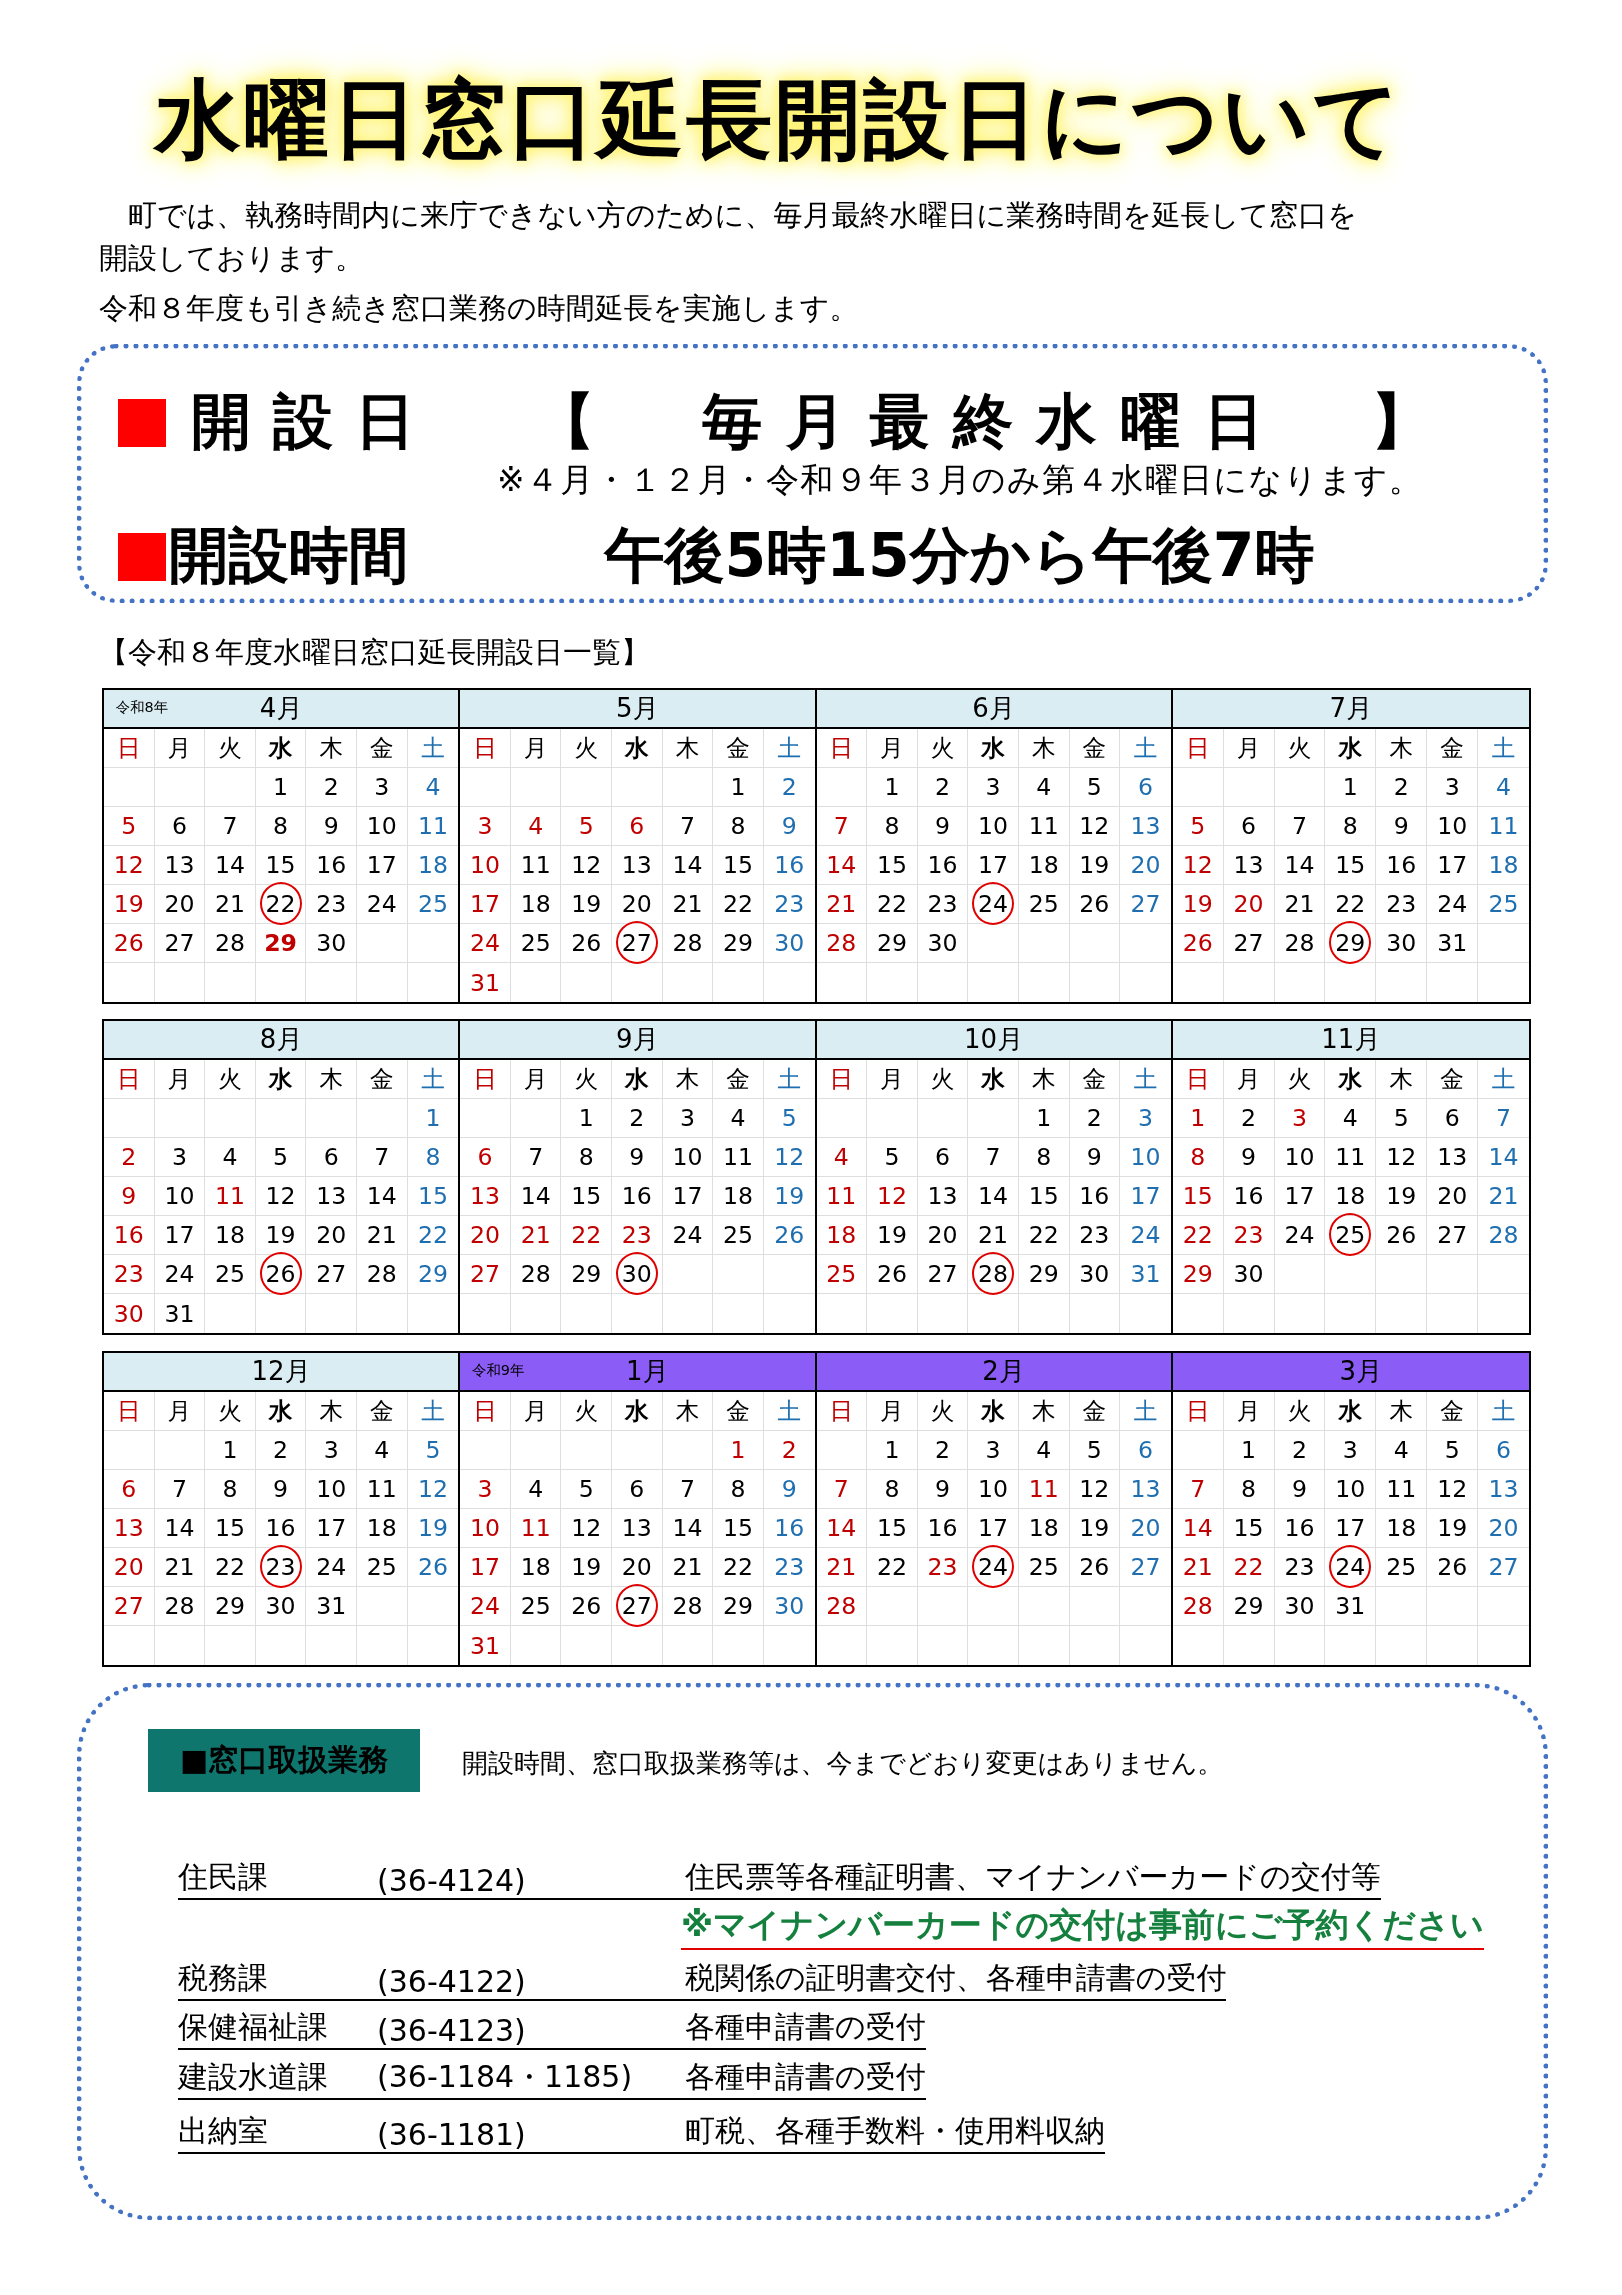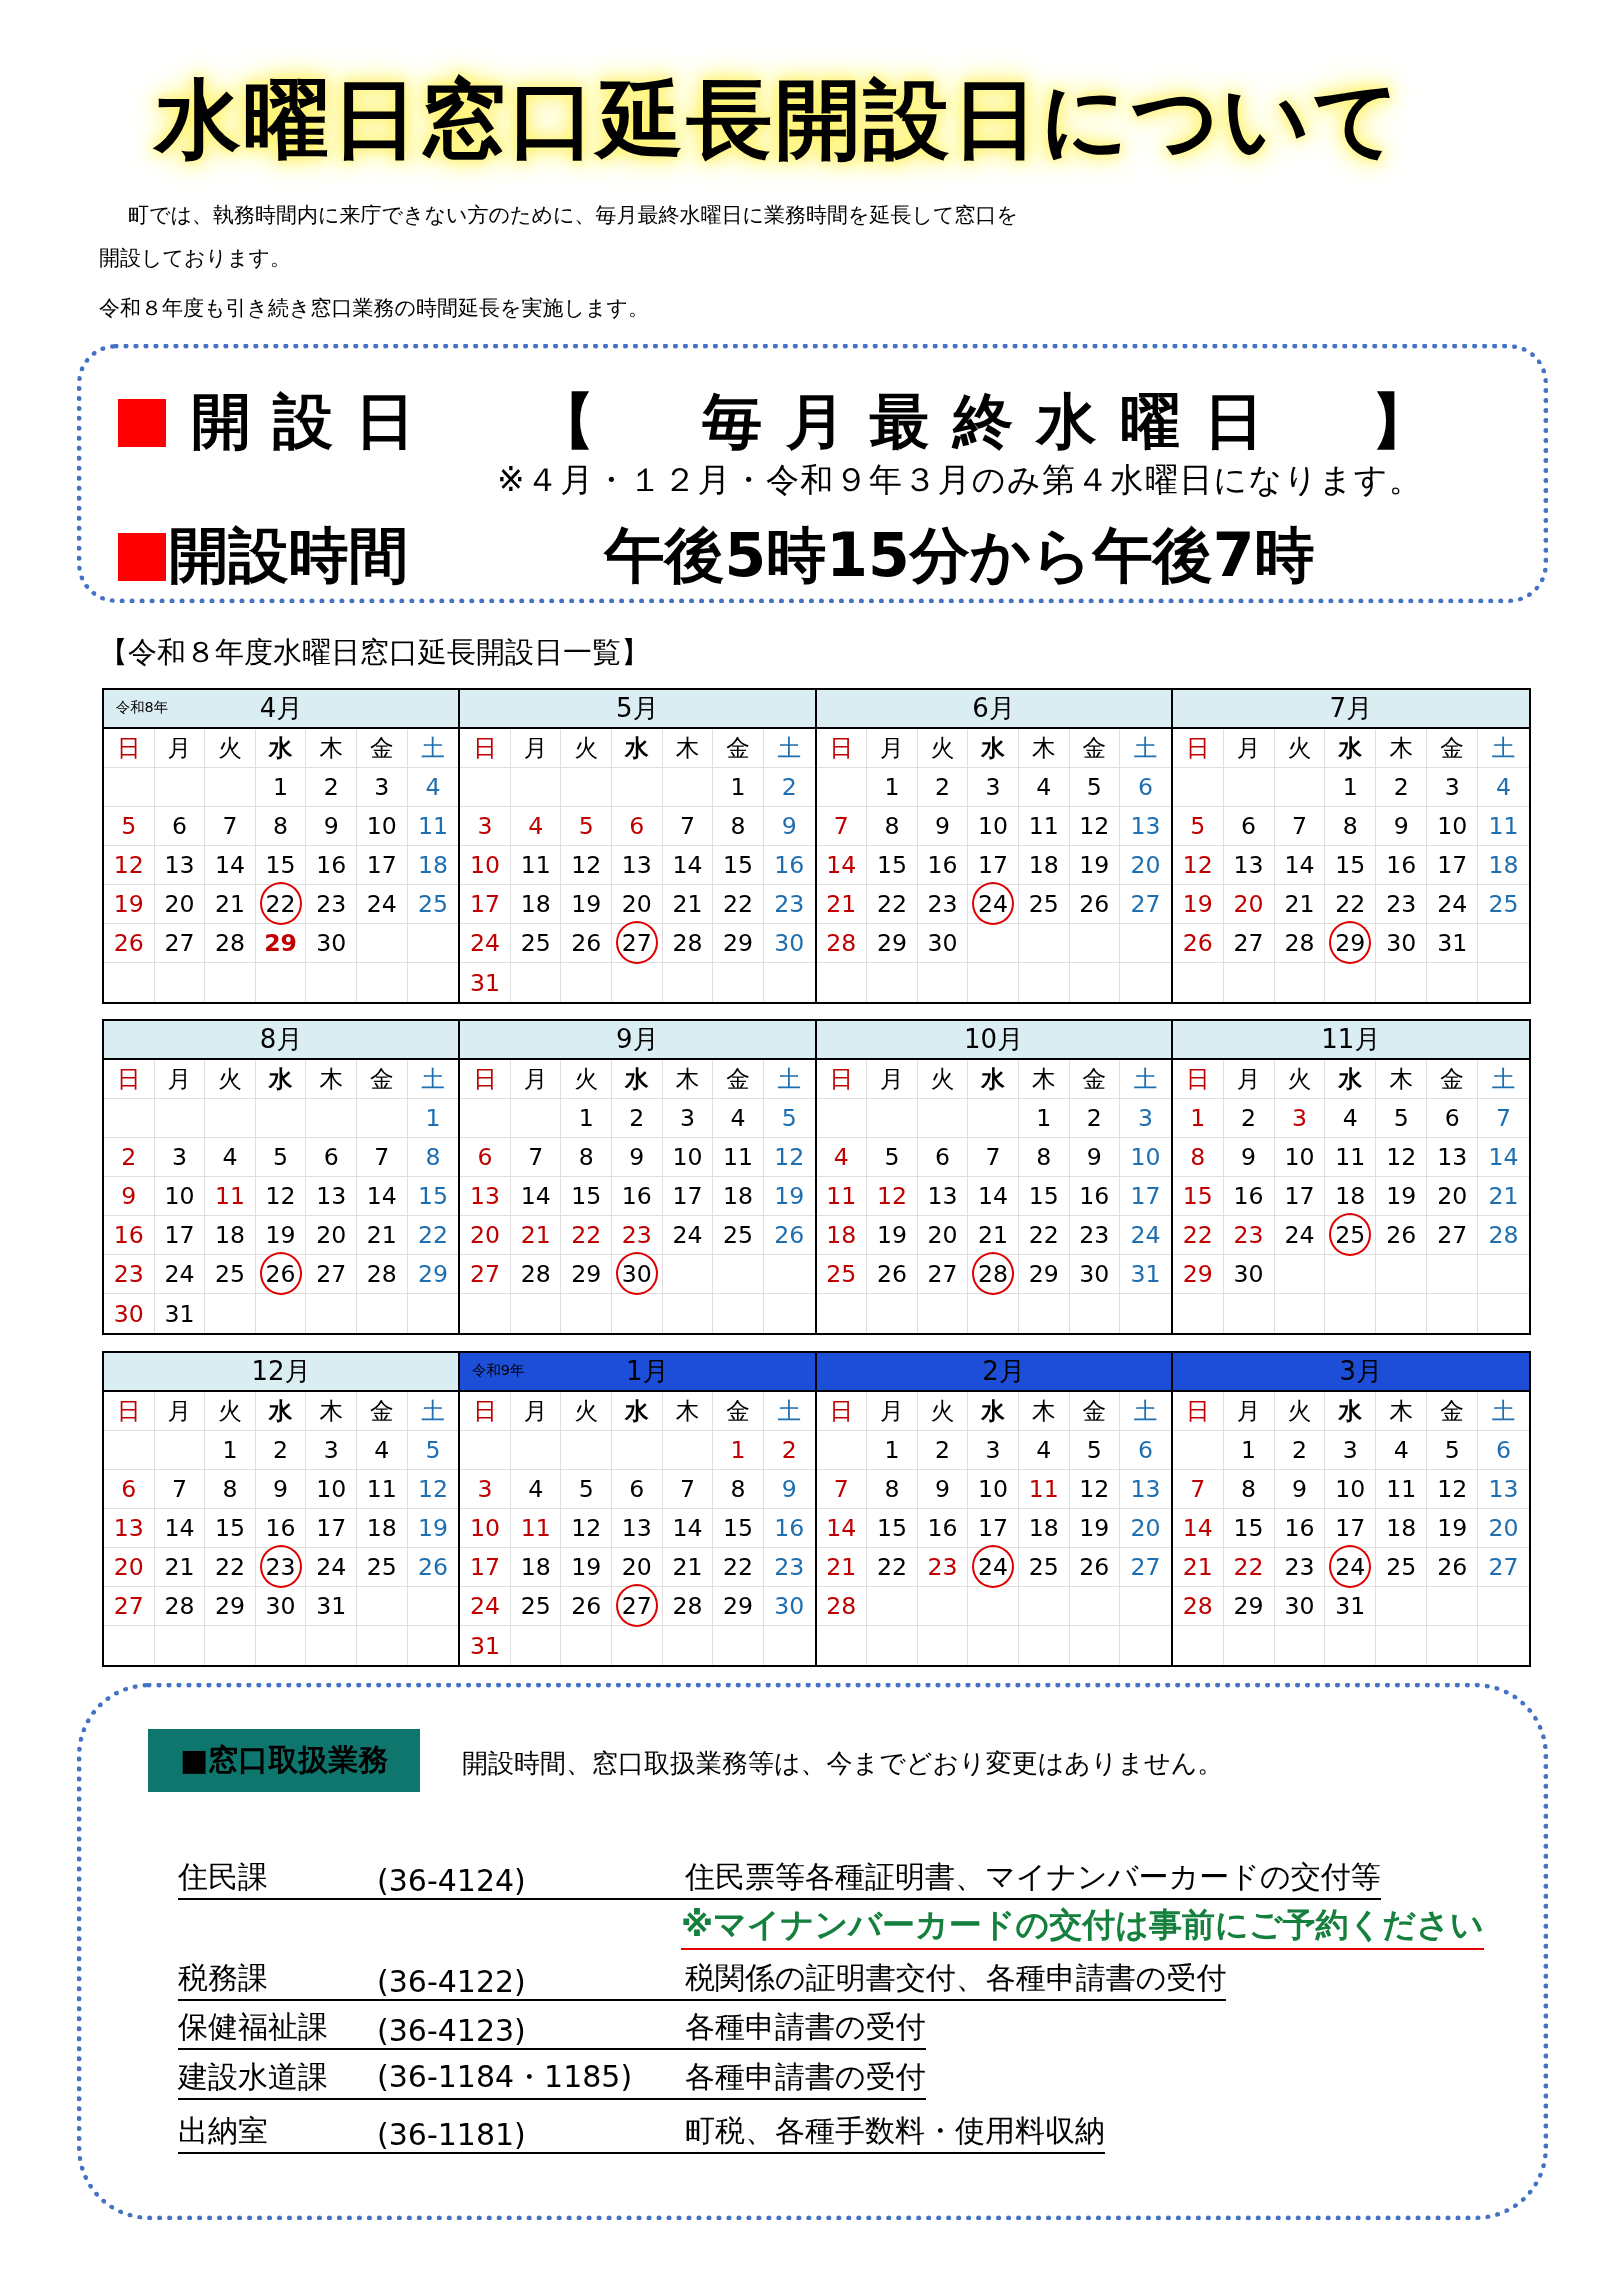--- a/index.html
+++ b/index.html
@@ -5,21 +5,21 @@
   html,body{margin:0;padding:0;background:#fff;}
   body{width:1623px;height:2295px;position:relative;overflow:hidden;
        font-family:"DejaVu Sans","Liberation Sans",sans-serif;color:#000;}
   .abs{position:absolute;}
 
   
   .title-wrap{left:131px;top:62px;width:1296px;height:131px;display:flex;align-items:flex-start;justify-content:center;}
   .title{font-size:86px;font-weight:bold;letter-spacing:2.6px;white-space:nowrap;
          text-shadow:0 0 11.8px #fff36b,0 0 21px #fff36b,0 0 29px #fff8a0,0 0 39px #fffbc4;}
 
-  .intro{left:99px;font-size:21px;line-height:42px;white-space:nowrap;}
+  .intro{left:99px;font-size:29px;line-height:42px;white-space:nowrap;}
   .intro.l1{top:194px;text-indent:29px;}
   .intro.l2{top:237px;}
   .intro.l3{top:287px;}
 
   
   .info-box{left:77px;top:344px;width:1471px;height:259px;border:5.2px dotted #4472c4;border-radius:39px;box-sizing:border-box;}
   .red-sq{display:inline-block;width:48px;height:48px;background:#ff0000;}
   .info-row1{left:118px;top:382px;display:flex;align-items:center;font-size:60px;font-weight:bold;white-space:nowrap;}
   .info-row1 .lbl{letter-spacing:22px;margin-left:25px;}
   .info-row1 .val{margin-left:98px;letter-spacing:23.6px;}
@@ -28,21 +28,21 @@
   .info-row2 .lbl{margin-left:2.6px;}
   .info-row2 .val{margin-left:196px;}
 
   .list-title{left:99px;top:633px;font-size:29px;white-space:nowrap;}
 
   
   .cal-block{left:102px;width:1429px;border:2.6px solid #000;box-sizing:border-box;display:grid;grid-template-columns:repeat(4,1fr);}
   .month{border-right:2px solid #000;display:flex;flex-direction:column;text-align:center;}
   .month:last-child{border-right:none;}
   .mhead{height:37px;background:#daedf3;border-bottom:2.6px solid #000;position:relative;display:flex;align-items:center;justify-content:center;font-size:26px;}
-  .mhead.peach{background:#1d4ed8;padding-left:20px;}
+  .mhead.peach{background:#8b5cf6;padding-left:20px;}
   .era{position:absolute;left:11.8px;top:7.9px;font-size:14.4px;}
   .grid{display:grid;grid-template-columns:repeat(7,1fr);}
   .cell{height:39px;border-right:1.3px solid #dedede;border-bottom:1.3px solid #dedede;box-sizing:border-box;
         display:flex;align-items:center;justify-content:center;font-size:23.6px;position:relative;}
   .cell:nth-child(7n){border-right:none;}
   .cell.row-last{border-bottom:none;}
   .sun{color:#c00000;} .sat{color:#1f6fb0;}
   .dow-wed{font-weight:bold;}
   .bold-red{color:#c00000;font-weight:bold;}
   .circ::after{content:"";position:absolute;left:50%;top:50%;width:42px;height:43px;margin-left:-21px;margin-top:-21.6px;border:2.6px solid #e00000;border-radius:50%;box-sizing:border-box;}

